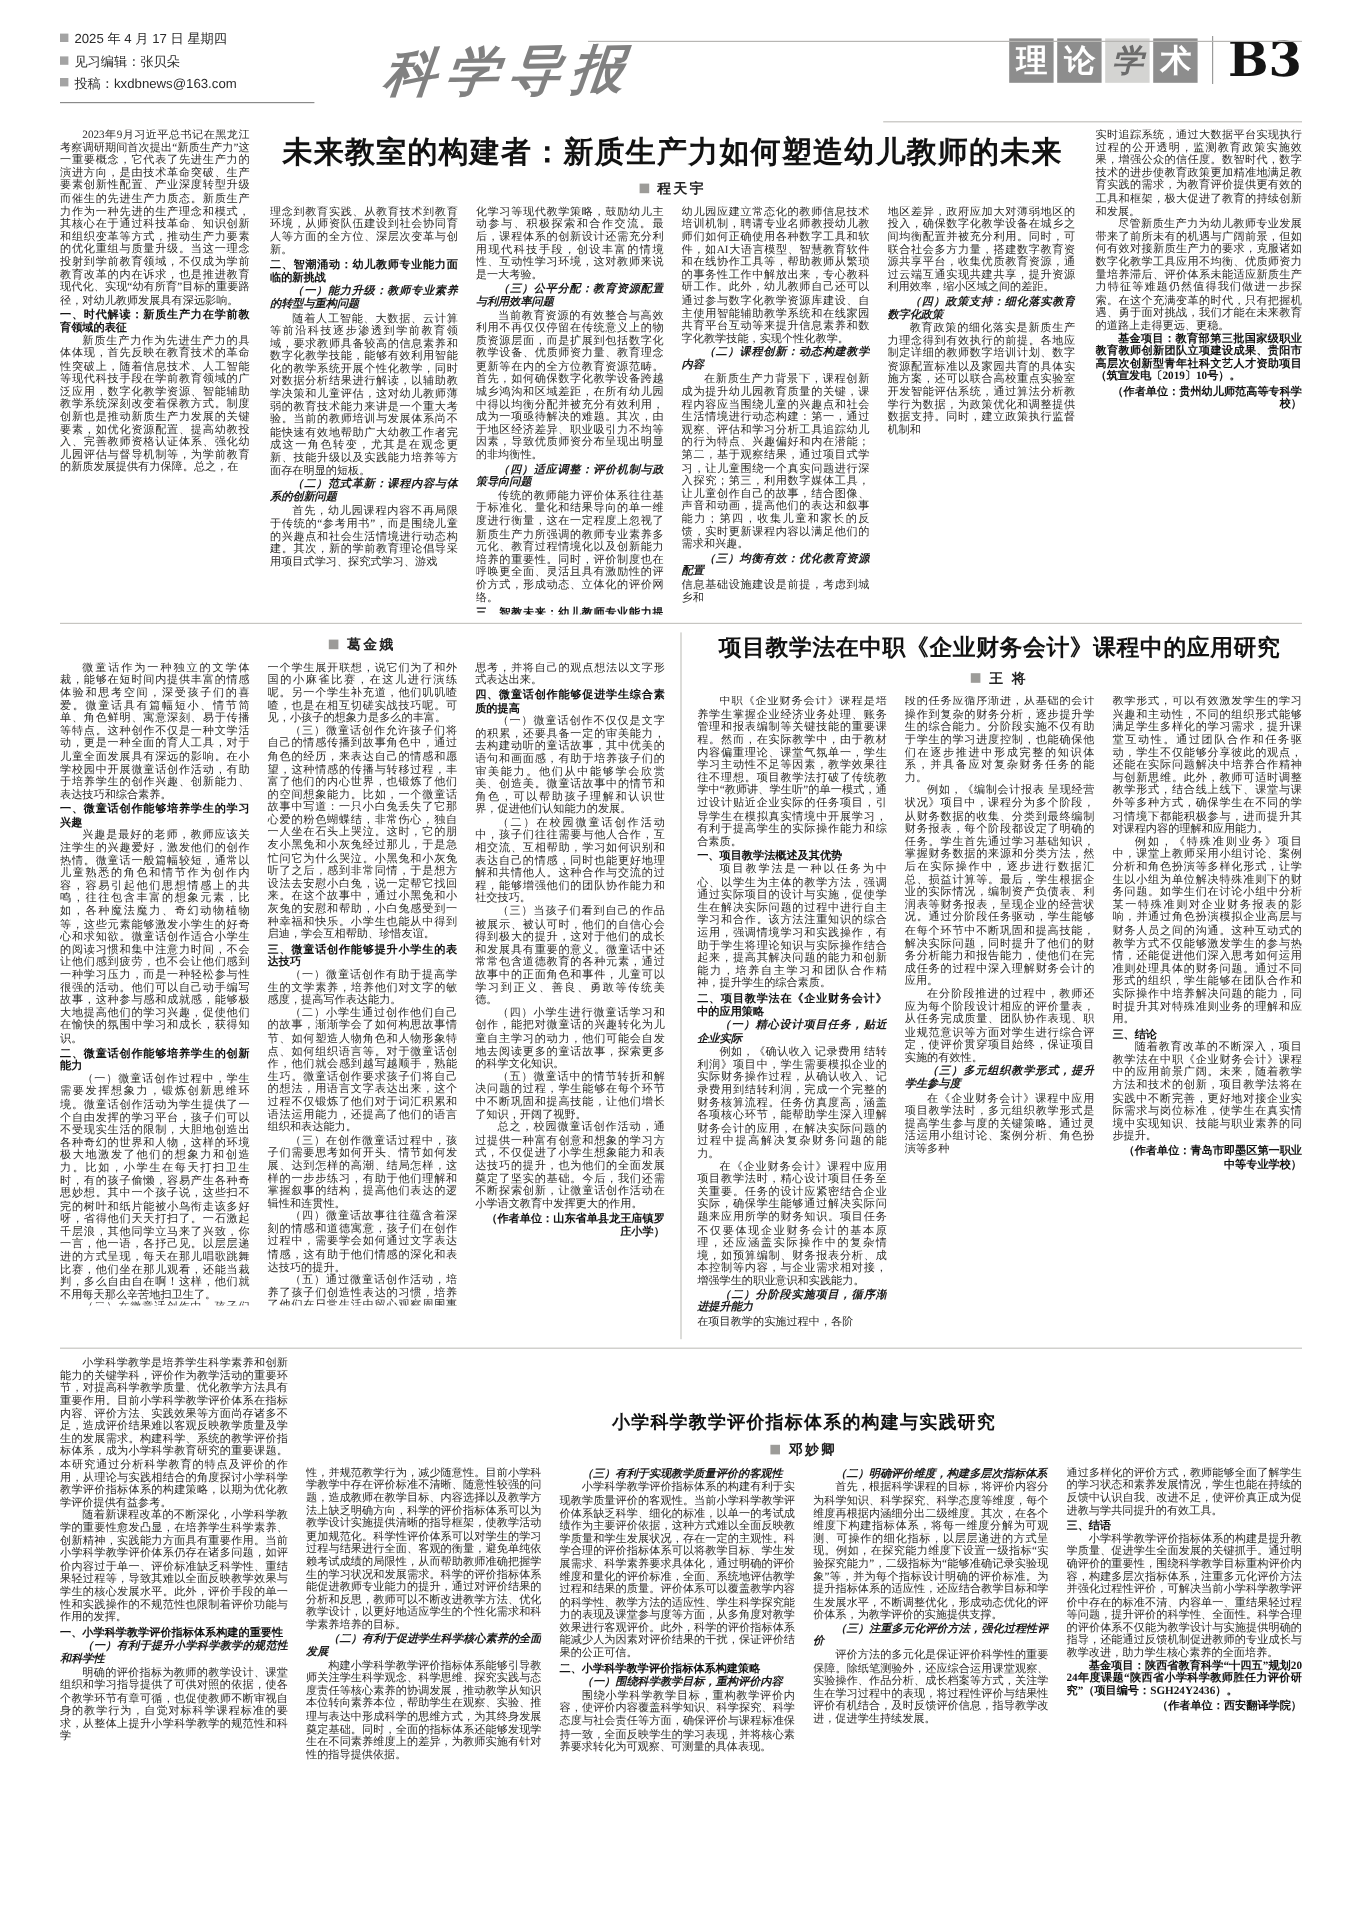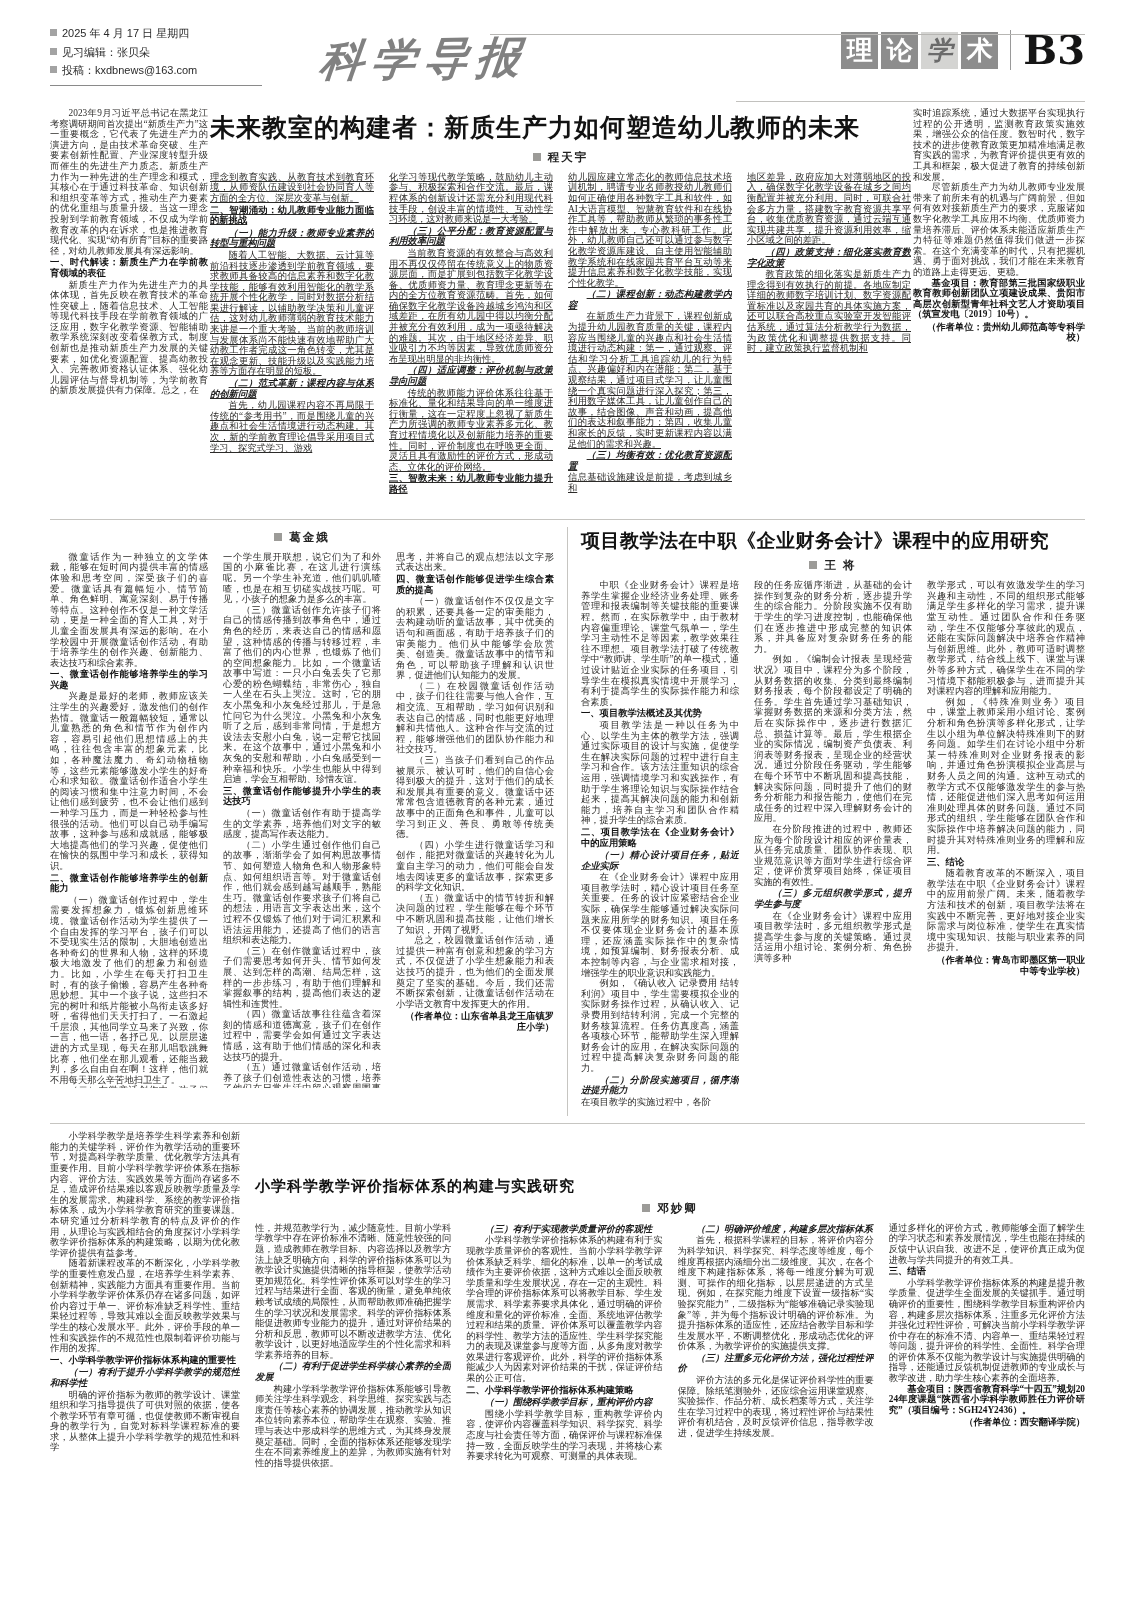--- a/index.html
+++ b/index.html
@@ -21,44 +21,44 @@
   .bchar{width:37px;height:37px;display:flex;align-items:center;justify-content:center;
          background:#8d8d8d;color:#ffffff;font-size:26px;font-weight:bold;
          font-family:"Liberation Sans","DejaVu Sans",sans-serif;}
   .bchar.light{background:#d4d4d2;color:#6b6b6b;font-family:"DejaVu Serif",serif;font-style:italic;}
   .pageno{font-family:"DejaVu Serif","Liberation Serif",serif;font-size:40px;font-weight:bold;
           color:#151515;line-height:1;margin-left:12px;padding-left:12px;border-left:1px solid #9a9a9a;}
   .hairline{position:absolute;top:34px;left:490px;right:46px;height:1px;background:#b7b6b3;}
   .hairline2{position:absolute;top:101px;left:736px;right:46px;height:1px;background:#c2c1be;}
   
   .rule{height:1px;background:#c6c5c1;margin:7px 0;}
-  .atitle{margin:0;font-family:"Liberation Sans","DejaVu Sans",sans-serif;
+  .atitle{margin:0;text-align:center;font-family:"Liberation Sans","DejaVu Sans",sans-serif;
           color:#121212;font-weight:bold;}
   .t1{font-size:25px;letter-spacing:1px;line-height:1.55;}
   .t2{font-size:19px;letter-spacing:0.5px;line-height:1.5;}
   .t4{font-size:15px;letter-spacing:1px;line-height:1.5;margin-top:44px;}
   .byline{text-align:center;font-size:11.5px;font-weight:bold;letter-spacing:2px;
           color:#222;margin:3px 0 7px 0;font-family:"Liberation Sans","DejaVu Sans",sans-serif;}
   .bsq{display:inline-block;width:8px;height:8px;background:#9c9b98;margin-right:7px;}
   .colgroup{display:flex;gap:15px;}
   .tcol{flex:1;overflow:hidden;}
   .tcol p{margin:0;font-size:9.3px;line-height:10.6px;text-align:justify;text-indent:2em;
           color:#2c2b29;word-break:break-all;}
   .tcol p.c{text-indent:0;}
   .tcol p.h2{font-weight:bold;text-indent:0;color:#141414;
              font-family:"Liberation Sans","DejaVu Sans",sans-serif;padding:1px 0;}
   .tcol p.h3{font-style:italic;font-weight:bold;color:#1d1d1d;padding:1px 0;}
   .tcol p.fund{font-weight:bold;color:#141414;}
   .tcol p.unit{font-weight:bold;text-indent:0;text-align:right;color:#141414;padding-top:2px;}
   
-  .a1wrap{display:flex;gap:2px;margin-top:6px;}
+  .a1wrap{display:flex;gap:17px;margin-top:6px;}
   .a1side{width:158px;flex:none;height:396px;}
   .a1side2{width:172px;flex:none;height:396px;}
   .a1mid{flex:1;min-width:0;}
-  .hA1{height:340px;text-decoration:underline;}
+  .hA1{height:340px;}
   
   .row2{display:flex;gap:13px;}
   .half{flex:1;min-width:0;}
   .vrule{width:1px;background:#c6c5c1;flex:none;}
   .hA23{height:536px;}
   
   .a4wrap{display:flex;gap:15px;}
   .a4left{width:190px;flex:none;height:420px;}
   .a4right{flex:1;min-width:0;}
   .hA4{height:354px;}
@@ -183,22 +183,22 @@
     <section class="half">
       <h1 class="atitle t2">项目教学法在中职《企业财务会计》课程中的应用研究</h1>
       <div class="byline"><span class="bsq"></span><span>王 将</span></div>
       <div class="colgroup hA23">
           <div class="tcol">
             <p class="p">中职《企业财务会计》课程是培养学生掌握企业经济业务处理、账务管理和报表编制等关键技能的重要课程。然而，在实际教学中，由于教材内容偏重理论、课堂气氛单一，学生学习主动性不足等因素，教学效果往往不理想。项目教学法打破了传统教学中“教师讲、学生听”的单一模式，通过设计贴近企业实际的任务项目，引导学生在模拟真实情境中开展学习，有利于提高学生的实际操作能力和综合素质。</p>
             <p class="h2">一、项目教学法概述及其优势</p>
             <p class="p">项目教学法是一种以任务为中心、以学生为主体的教学方法，强调通过实际项目的设计与实施，促使学生在解决实际问题的过程中进行自主学习和合作。该方法注重知识的综合运用，强调情境学习和实践操作，有助于学生将理论知识与实际操作结合起来，提高其解决问题的能力和创新能力，培养自主学习和团队合作精神，提升学生的综合素质。</p>
             <p class="h2">二、项目教学法在《企业财务会计》中的应用策略</p>
             <p class="h3">（一）精心设计项目任务，贴近企业实际</p>
+            <p class="p">例如，《确认收入 记录费用 结转利润》项目中，学生需要模拟企业的实际财务操作过程，从确认收入、记录费用到结转利润，完成一个完整的财务核算流程。任务仿真度高，涵盖各项核心环节，能帮助学生深入理解财务会计的应用，在解决实际问题的过程中提高解决复杂财务问题的能力。</p>
             <p class="p">在《企业财务会计》课程中应用项目教学法时，精心设计项目任务至关重要。任务的设计应紧密结合企业实际，确保学生能够通过解决实际问题来应用所学的财务知识。项目任务不仅要体现企业财务会计的基本原理，还应涵盖实际操作中的复杂情境，如预算编制、财务报表分析、成本控制等内容，与企业需求相对接，增强学生的职业意识和实践能力。</p>
-            <p class="p">例如，《确认收入 记录费用 结转利润》项目中，学生需要模拟企业的实际财务操作过程，从确认收入、记录费用到结转利润，完成一个完整的财务核算流程。任务仿真度高，涵盖各项核心环节，能帮助学生深入理解财务会计的应用，在解决实际问题的过程中提高解决复杂财务问题的能力。</p>
             <p class="h3">（二）分阶段实施项目，循序渐进提升能力</p>
             <p class="c">在项目教学的实施过程中，各阶</p>
           </div>
           <div class="tcol">
             <p class="c">段的任务应循序渐进，从基础的会计操作到复杂的财务分析，逐步提升学生的综合能力。分阶段实施不仅有助于学生的学习进度控制，也能确保他们在逐步推进中形成完整的知识体系，并具备应对复杂财务任务的能力。</p>
             <p class="p">例如，《编制会计报表 呈现经营状况》项目中，课程分为多个阶段，从财务数据的收集、分类到最终编制财务报表，每个阶段都设定了明确的任务。学生首先通过学习基础知识，掌握财务数据的来源和分类方法，然后在实际操作中，逐步进行数据汇总、损益计算等。最后，学生根据企业的实际情况，编制资产负债表、利润表等财务报表，呈现企业的经营状况。通过分阶段任务驱动，学生能够在每个环节中不断巩固和提高技能，解决实际问题，同时提升了他们的财务分析能力和报告能力，使他们在完成任务的过程中深入理解财务会计的应用。</p>
             <p class="p">在分阶段推进的过程中，教师还应为每个阶段设计相应的评价量表，从任务完成质量、团队协作表现、职业规范意识等方面对学生进行综合评定，使评价贯穿项目始终，保证项目实施的有效性。</p>
             <p class="h3">（三）多元组织教学形式，提升学生参与度</p>
             <p class="p">在《企业财务会计》课程中应用项目教学法时，多元组织教学形式是提高学生参与度的关键策略。通过灵活运用小组讨论、案例分析、角色扮演等多种</p>
           </div>

